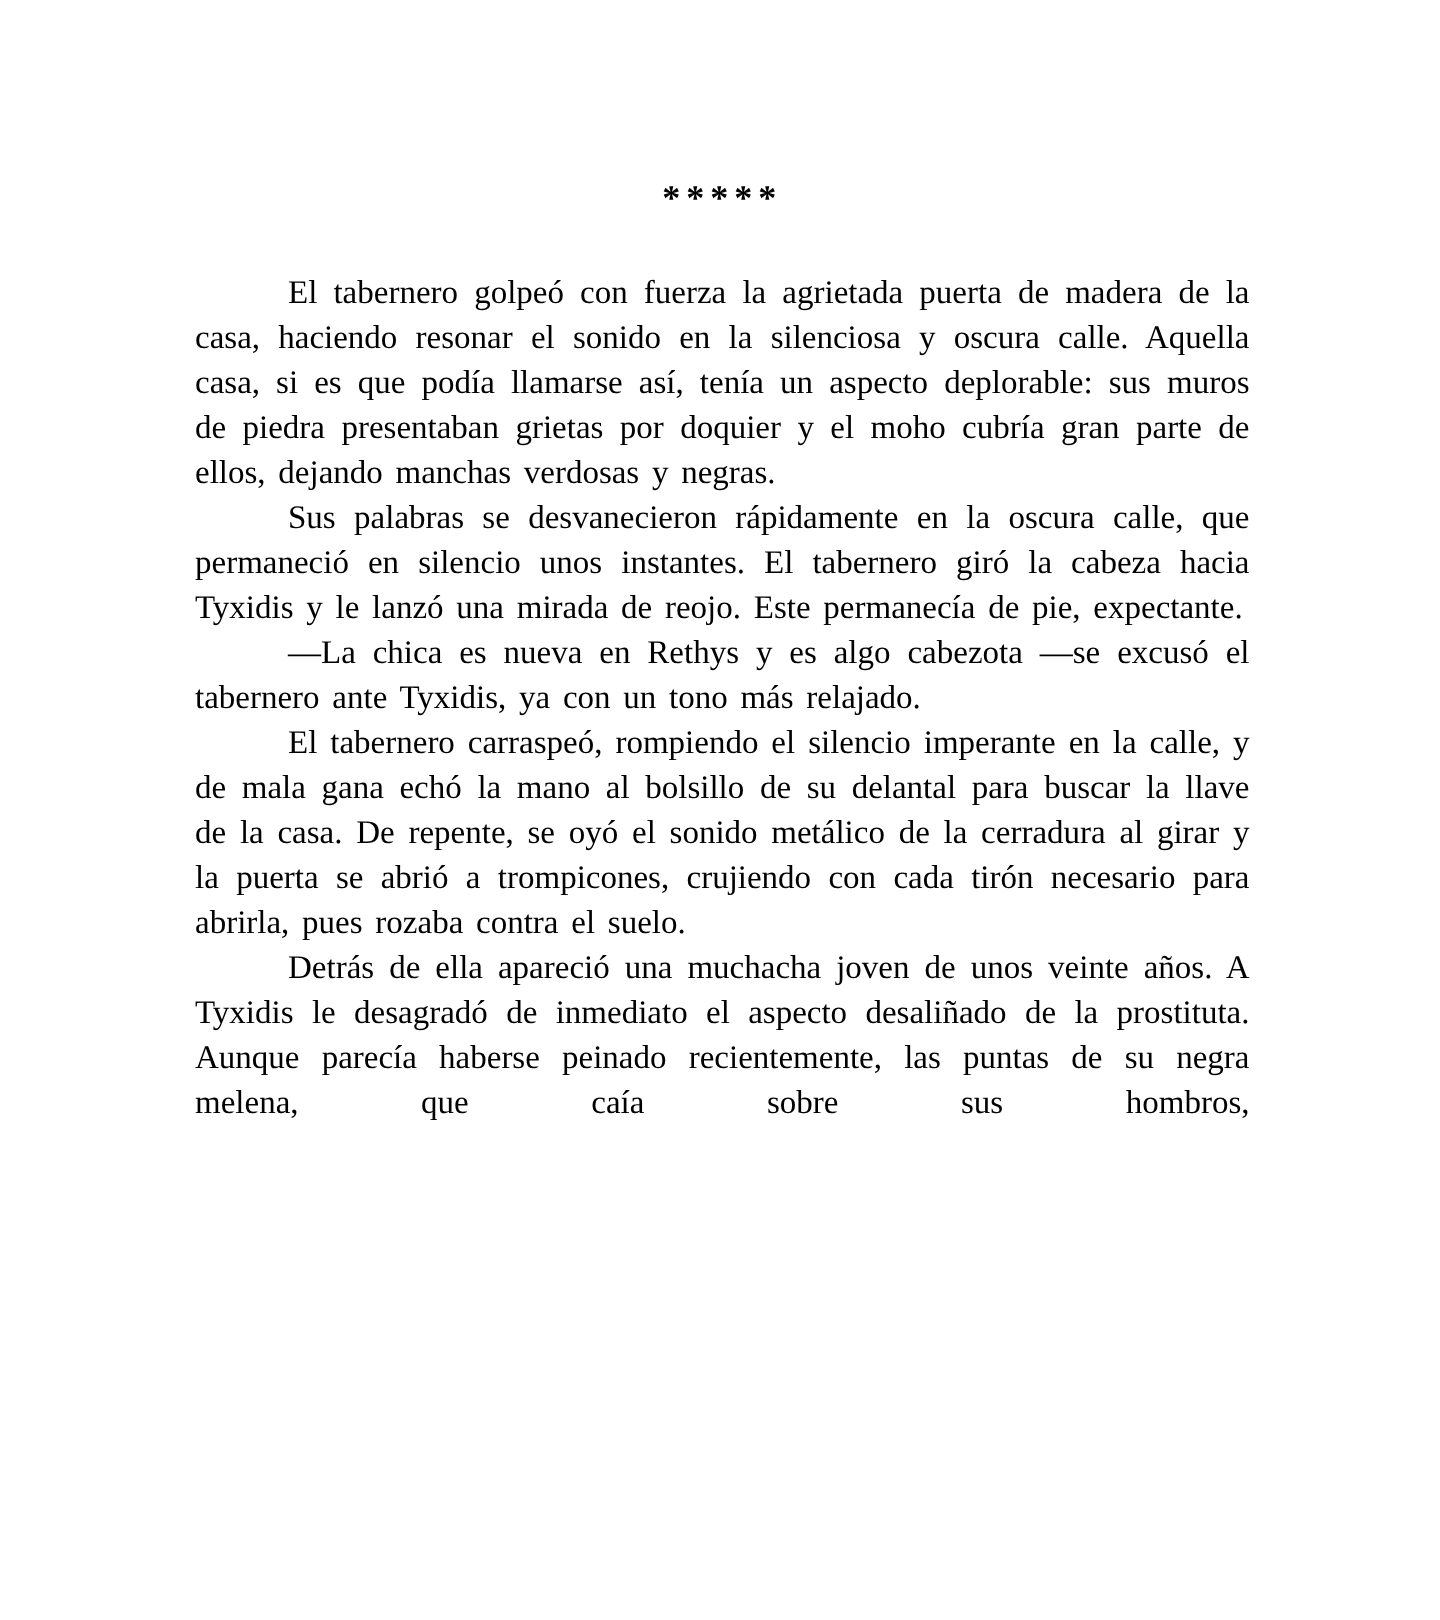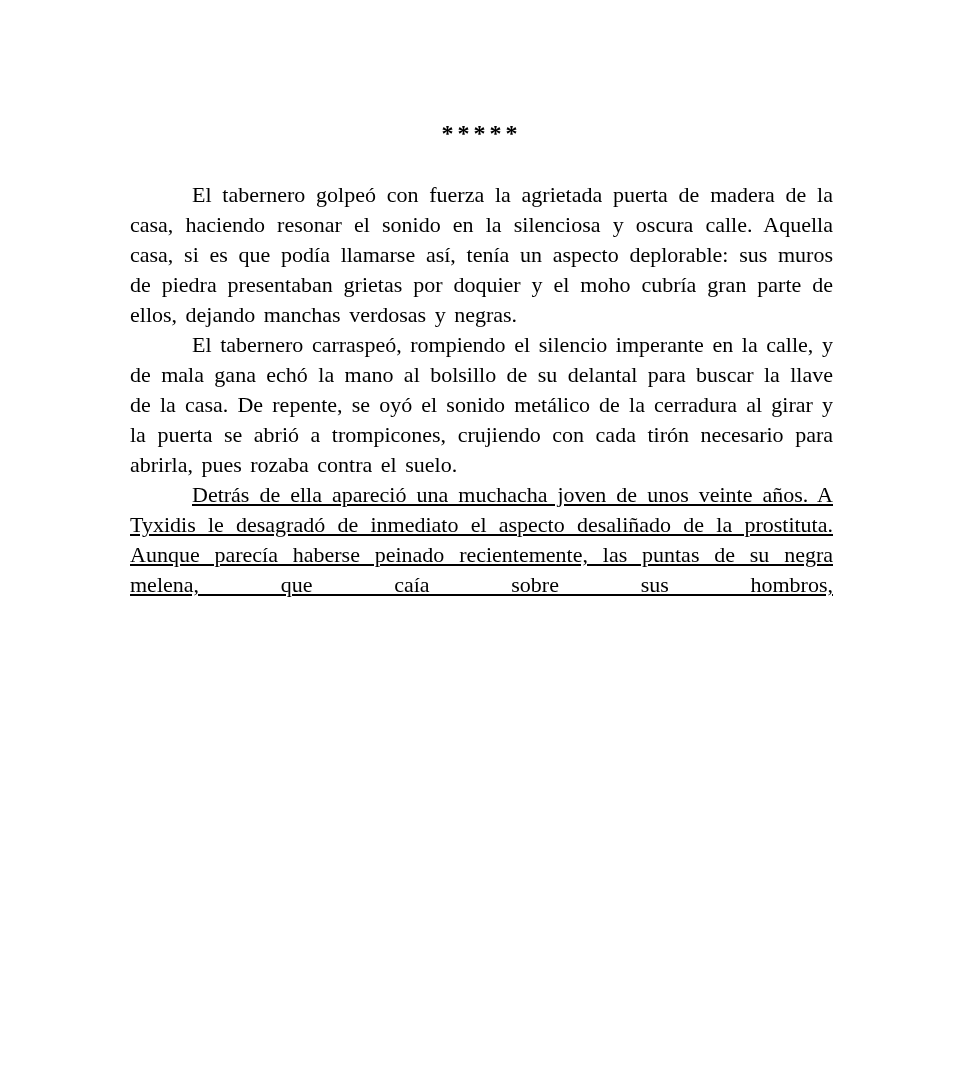--- a/index.html
+++ b/index.html
@@ -34,26 +34,27 @@
   .text-block p {
     margin: 0;
     text-align: justify;
     text-indent: 62px;
     word-spacing: 3px;
     hyphens: none;
   }
   
   .text-block p.continued {
     text-align-last: justify;
-    text-decoration: underline;
   }
 </style>
 </head>
 <body>
 
 <main class="page">
   <div class="separator">*****</div>
   <section class="text-block">
       <p>El tabernero golpeó con fuerza la agrietada puerta de madera de la casa, haciendo resonar el sonido en la silenciosa y oscura calle. Aquella casa, si es que podía llamarse así, tenía un aspecto deplorable: sus muros de piedra presentaban grietas por doquier y el moho cubría gran parte de ellos, dejando manchas verdosas y negras.</p>
+      <p>Sus palabras se desvanecieron rápidamente en la oscura calle, que permaneció en silencio unos instantes. El tabernero giró la cabeza hacia Tyxidis y le lanzó una mirada de reojo. Este permanecía de pie, expectante.</p>
+      <p>—La chica es nueva en Rethys y es algo cabezota —se excusó el tabernero ante Tyxidis, ya con un tono más relajado.</p>
       <p>El tabernero carraspeó, rompiendo el silencio imperante en la calle, y de mala gana echó la mano al bolsillo de su delantal para buscar la llave de la casa. De repente, se oyó el sonido metálico de la cerradura al girar y la puerta se abrió a trompicones, crujiendo con cada tirón necesario para abrirla, pues rozaba contra el suelo.</p>
       <p class="continued">Detrás de ella apareció una muchacha joven de unos veinte años. A Tyxidis le desagradó de inmediato el aspecto desaliñado de la prostituta. Aunque parecía haberse peinado recientemente, las puntas de su negra melena, que caía sobre sus hombros,</p>
     </section>
 </main>
 
 </body></html>

